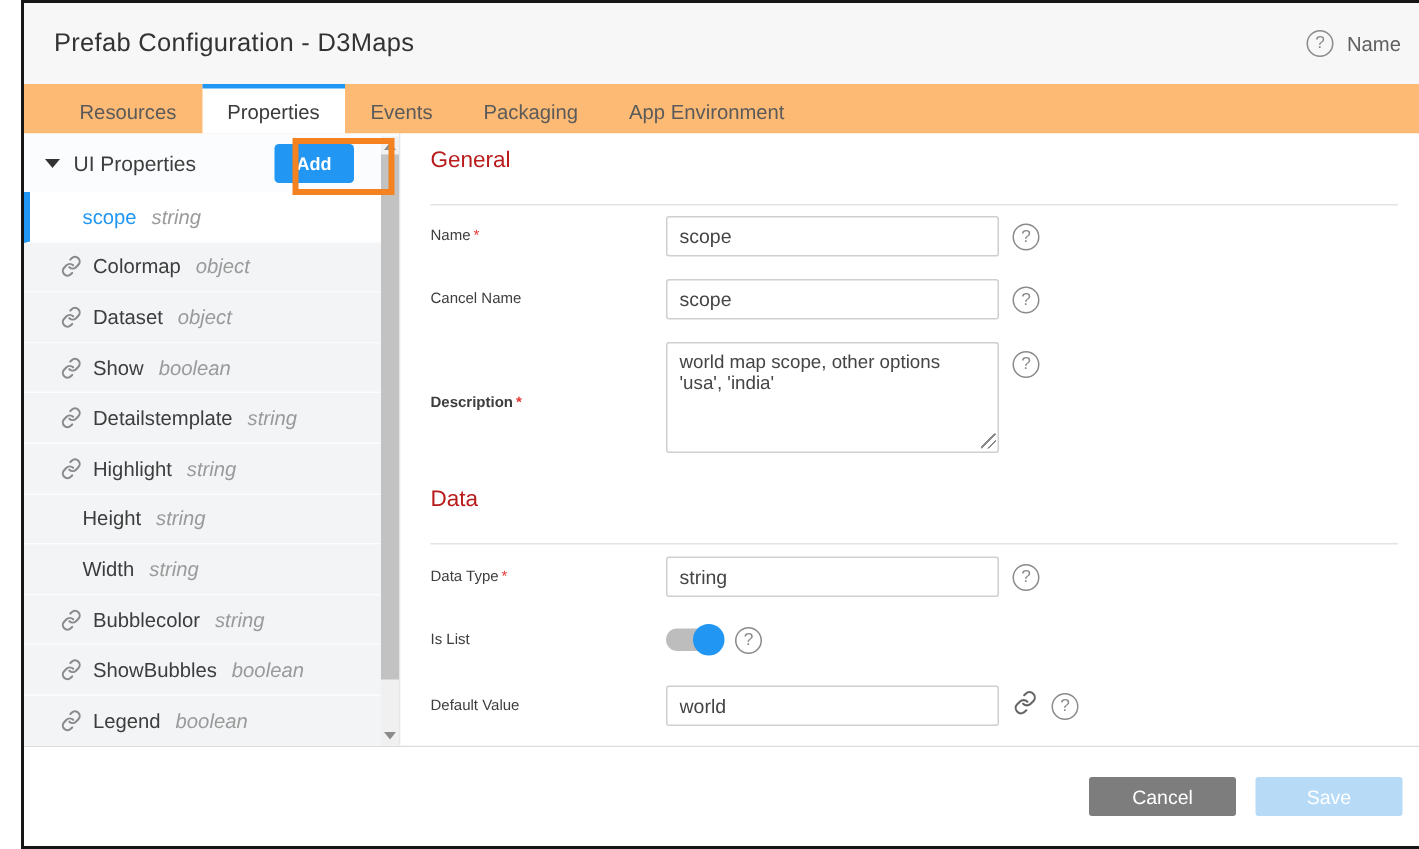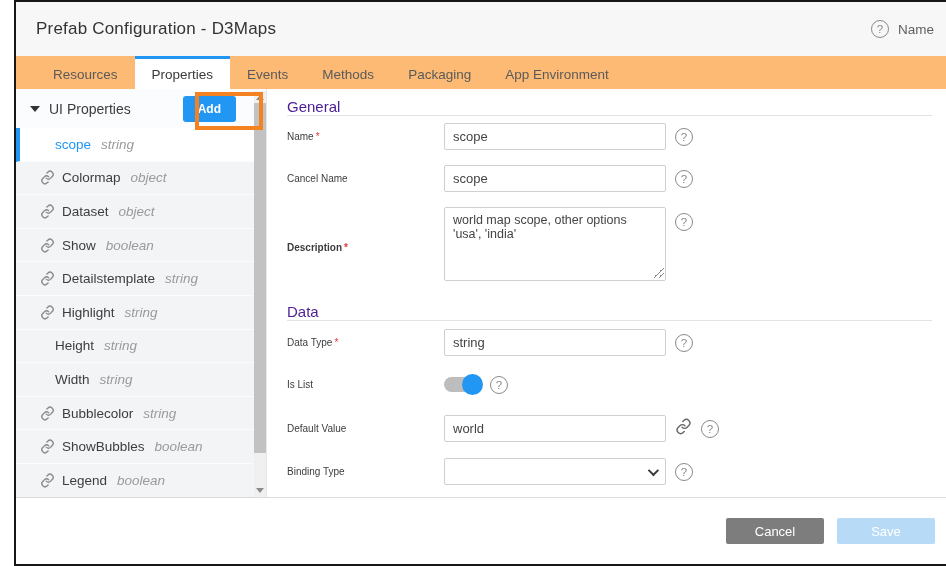--- a/index.html
+++ b/index.html
@@ -51,22 +51,22 @@
   .sbar.side { right: 0; top: 2px; bottom: 0; }
   .arr-up { width: 0; height: 0; border-left: 4px solid transparent; border-right: 4px solid transparent;
     border-bottom: 5px solid #8b8b8b; margin: 4px 0 3px; }
   .arr-dn { width: 0; height: 0; border-left: 4px solid transparent; border-right: 4px solid transparent;
     border-top: 5px solid #8b8b8b; margin: 3px 0 4px; }
   .thumb { width: 100%; background: #c2c2c2; }
   .thumb.side-th { height: 350px; }
   .spacer { flex: 1; }
   
   .main { flex: 1 1 auto; position: relative; background: #fff; overflow: hidden; }
-  .sect-head { margin: 0 26px 0 20px; padding-top: 9px; font-size: 15px; color: #4c1d95;
-    border-bottom: 1px solid #e3e3e3; padding-bottom: 0; }
+  .sect-head { margin: 0 26px 0 20px; padding-top: 9px; font-size: 15px; color: #b91c1c;
+    border-bottom: 1px solid #e3e3e3; padding-bottom: 21px; }
   .sect-head.data { margin-top: 13px; }
   .frow { display: flex; align-items: center; margin-left: 20px; }
   .flabel { width: 157px; flex: 0 0 auto; font-size: 10px; color: #3d3d3d; align-self: center; }
   .req { color: #e53935; margin-left: 2px; }
   .tinput { width: 222px; height: 27px; border: 1px solid #cfcfcf; border-radius: 2px;
     font-size: 13px; color: #444; padding: 0 8px; font-family: "Liberation Sans", sans-serif; background: #fff; }
   .tarea-wrap { position: relative; width: 222px; }
   .tarea { width: 222px; height: 74px; border: 1px solid #cfcfcf; border-radius: 2px; resize: none;
     font-size: 12.5px; color: #444; padding: 5px 8px; font-family: "Liberation Sans", sans-serif; display: block; }
   .grip { position: absolute; right: 2px; bottom: 3px; width: 10px; height: 10px;
@@ -111,21 +111,20 @@
     <div class="help">
       <span class="qcircle">?</span>
       <span>Name</span>
     </div>
   </div>
 
   <div class="tabbar">
       <div class="tab">Resources</div>
       <div class="tab active">Properties</div>
       <div class="tab">Events</div>
-      <div class="tab">Methods</div>
       <div class="tab">Packaging</div>
       <div class="tab">App Environment</div>
     </div>
 
   <div class="content">
 
     <div class="sidebar">
       <div class="side-head">
         <span class="caret-lbl">
           <span class="caret"></span>

